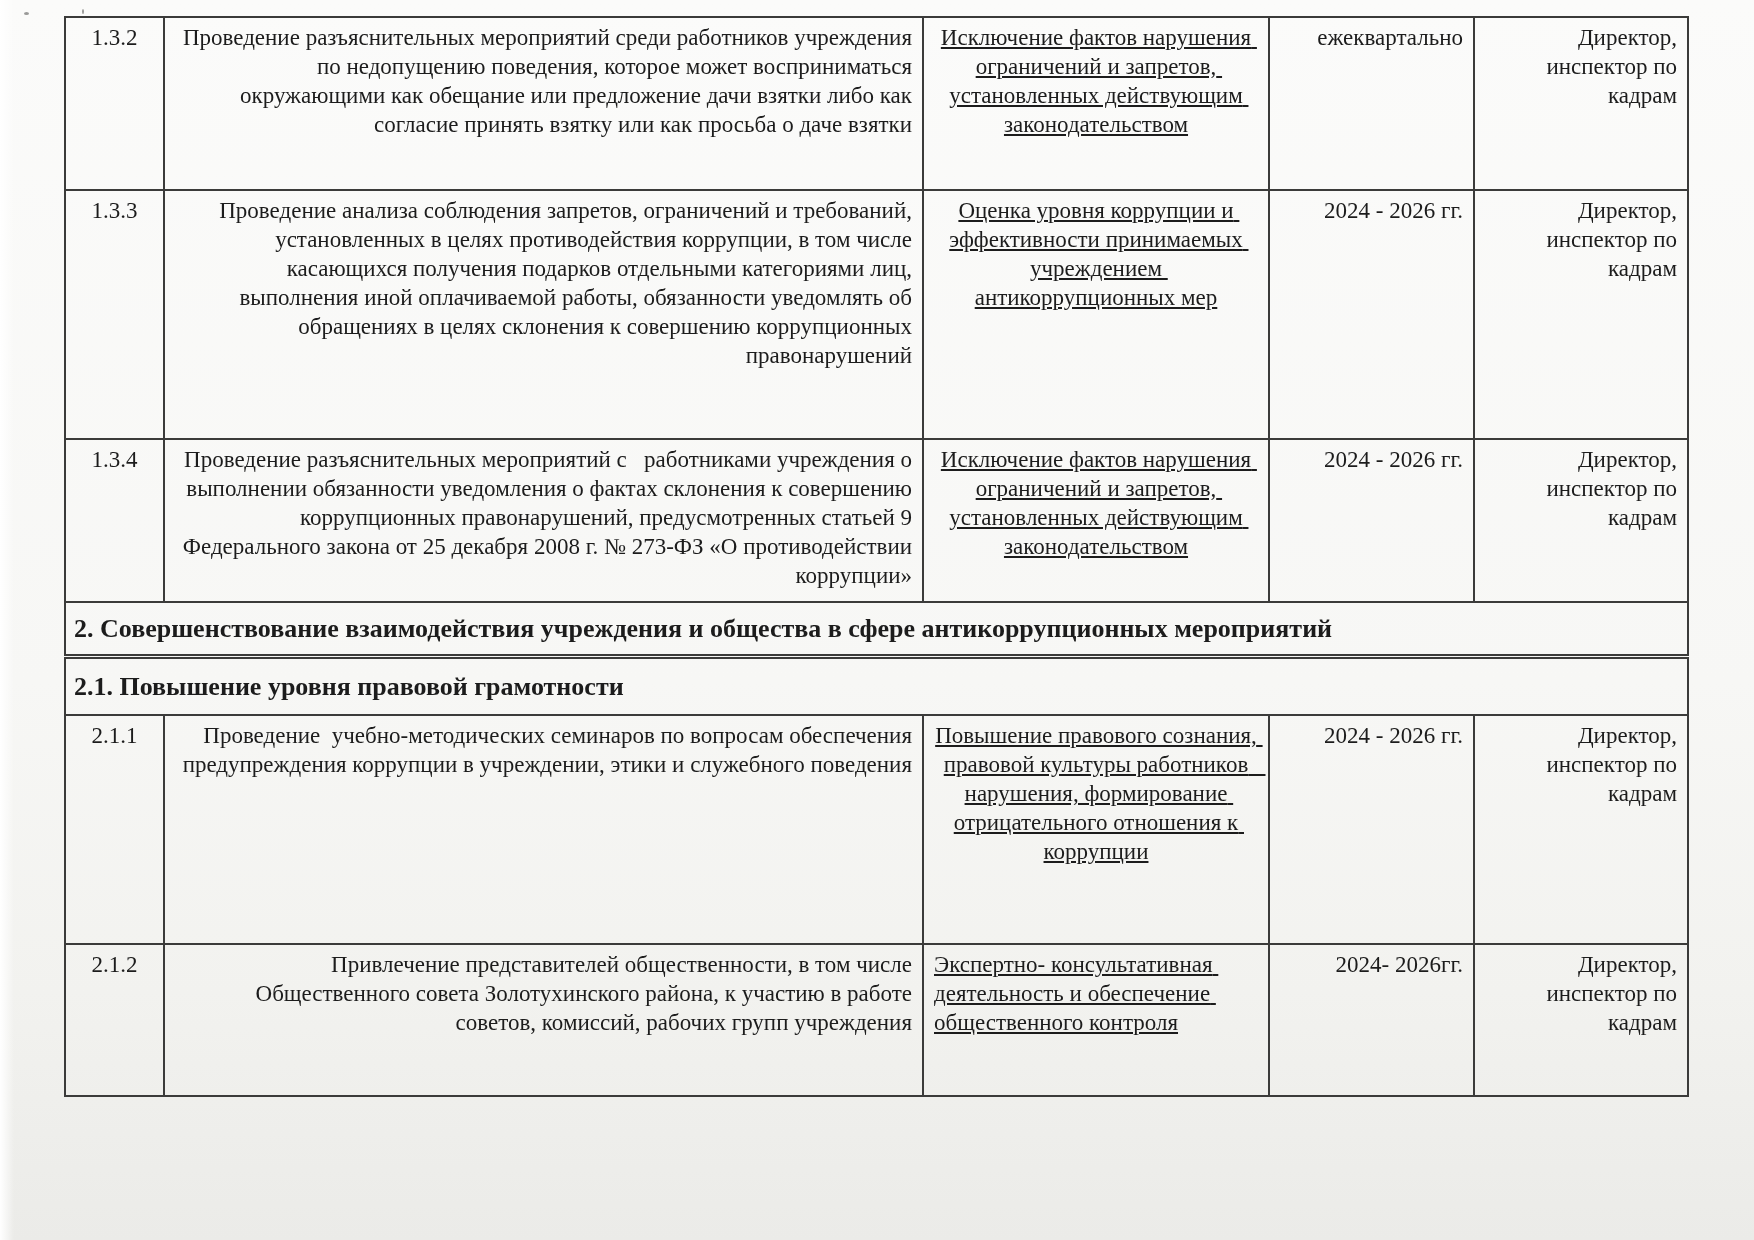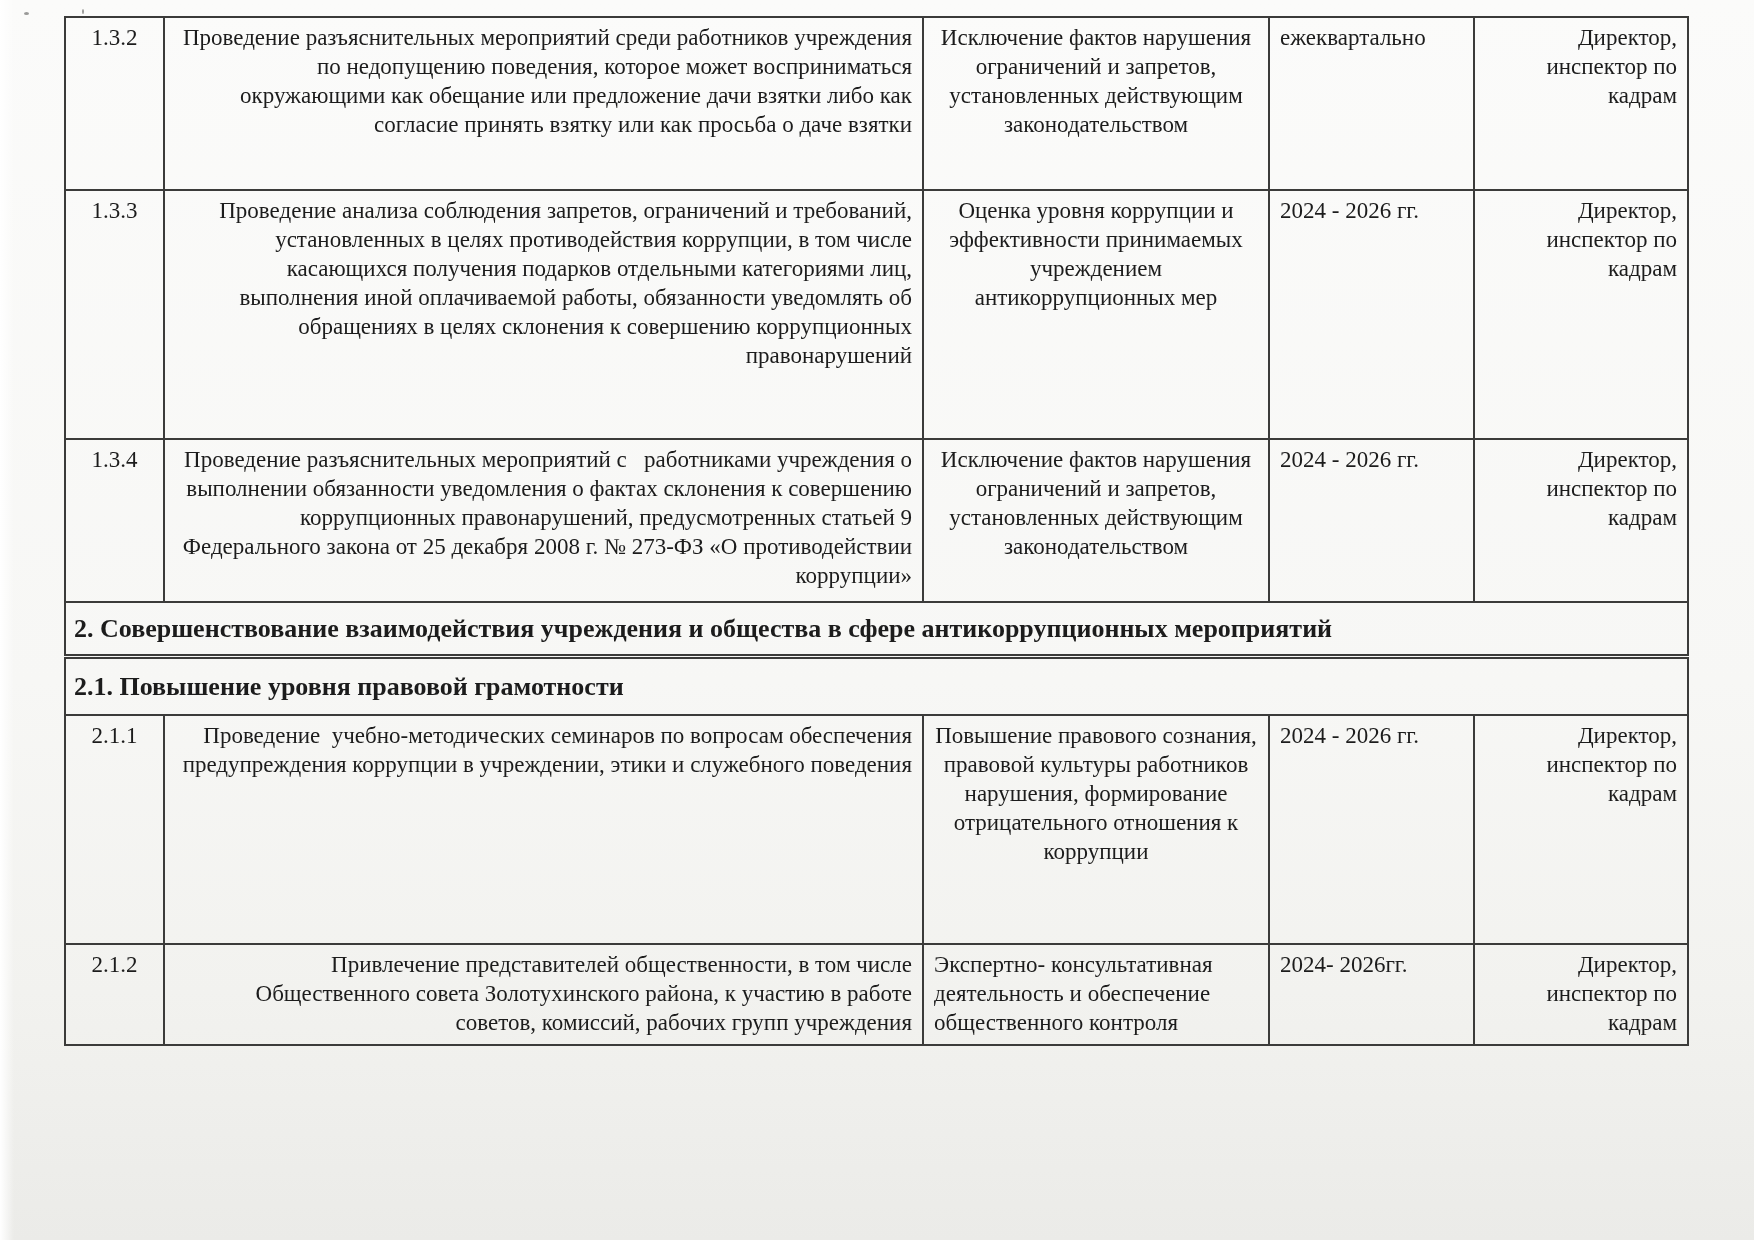--- a/index.html
+++ b/index.html
@@ -38,38 +38,38 @@
   .plan td{
     border:2px solid #3b3b3a;
     vertical-align:top;
     font-size:23px;
     line-height:29px;
     padding:5px 10px;
     overflow:hidden;
   }
   .plan .num{text-align:center;padding-left:2px;padding-right:2px;}
   .plan .measure{text-align:right;white-space:pre-wrap;}
-  .plan .result{text-align:center;white-space:pre-wrap;}
+  .plan .result{text-align:center;white-space:pre-wrap;text-decoration:underline;}
   .plan .result.left{text-align:left;border-radius:19px;}
-  .plan .term{text-align:left;margin-top:48px;}
+  .plan .term{text-align:right;margin-top:48px;}
   .plan .resp{text-align:right;}
 
   .plan td.section{
     text-align:left;
     font-weight:bold;
     font-size:26px;
     vertical-align:middle;
     padding:6px 8px;
   }
   
   .plan tr.sec21 td{border-top:5px double #3b3b3a;}
 
   tr.r1{height:173px;} tr.r2{height:249px;} tr.r3{height:163px;}
   tr.sec2{height:54px;} tr.sec21{height:59px;}
-  tr.r4{height:229px;} tr.r5{height:101px;}
+  tr.r4{height:229px;} tr.r5{height:152px;}
 </style>
 </head>
 <body>
 
 <div class="page">
   <span class="speck s1"></span>
   <span class="speck s2"></span>
 
   <table class="plan">
     <colgroup>

